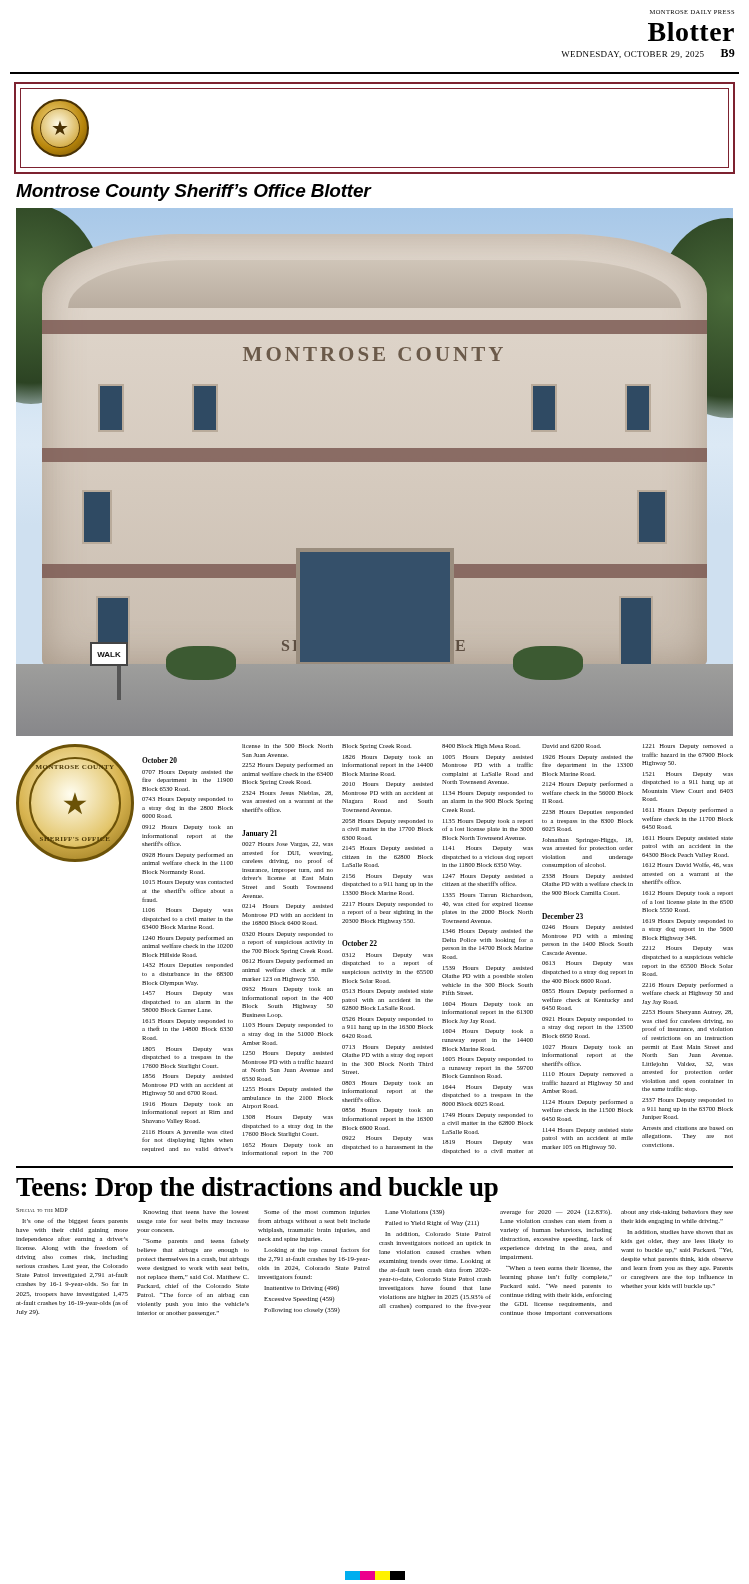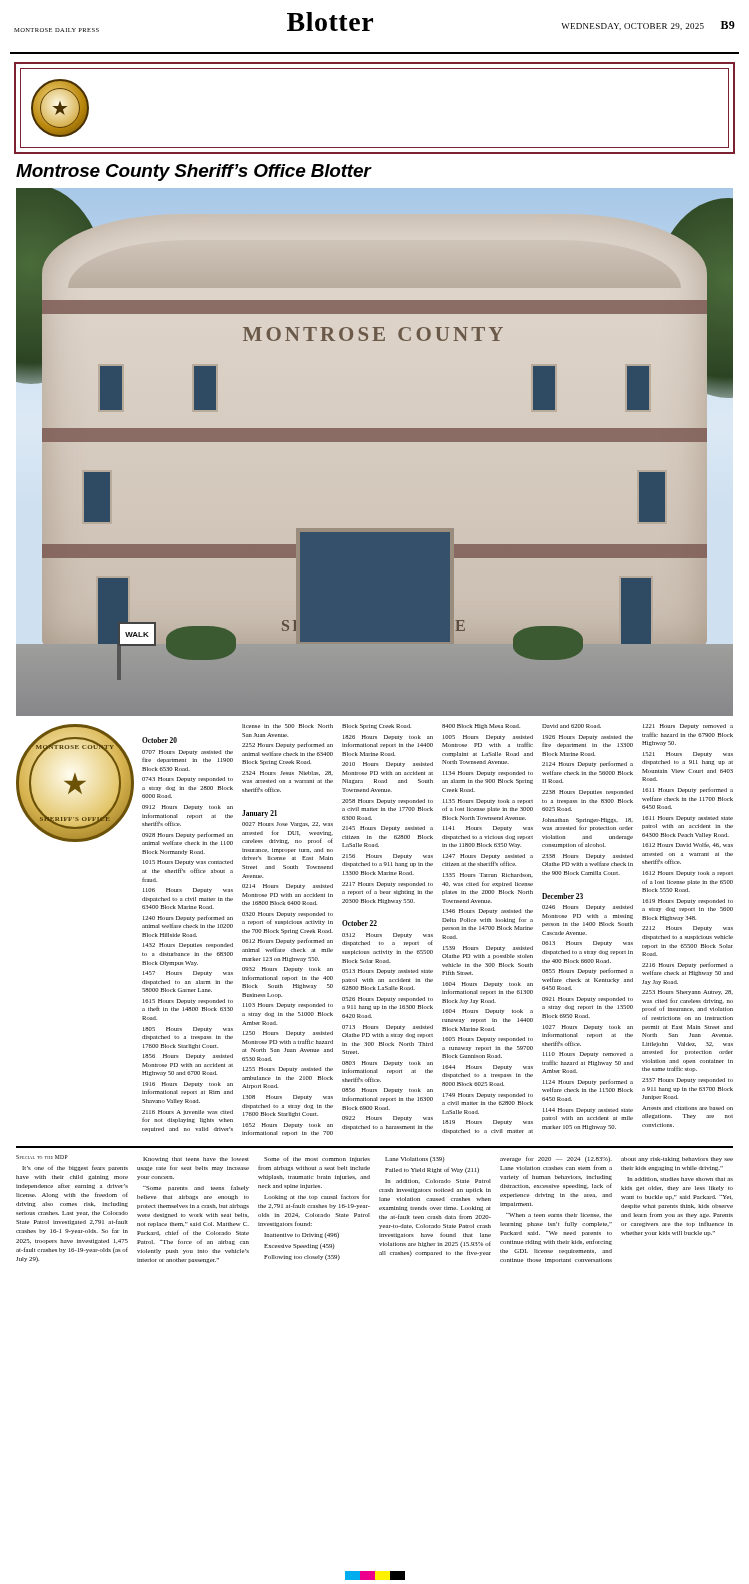--- a/index.html
+++ b/index.html
@@ -1,20 +1,20 @@
 <!DOCTYPE html>
 <html><head>
 <meta charset="utf-8">
 <style>
   html,body{margin:0;padding:0;background:#ffffff;}
   body{width:749px;height:1584px;overflow:hidden;font-family:"Liberation Serif",serif;color:#000;}
   .page{position:relative;width:749px;height:1584px;box-sizing:border-box;padding:0 10px;}
 
   
-  .masthead{display:flex;align-items:flex-end;justify-content:space-between;border-bottom:2px solid #000;padding:8px 4px 16px 4px;}
+  .masthead{display:flex;align-items:flex-end;justify-content:space-between;border-bottom:2px solid #000;padding:8px 4px 8px 4px;flex-direction:column;}
   .mh-left{font-family:"Liberation Serif",serif;font-size:6.5px;letter-spacing:.4px;text-transform:uppercase;padding-bottom:3px;}
   .mh-title{font-family:"Liberation Serif",serif;font-size:28px;font-weight:bold;letter-spacing:.5px;line-height:1;}
   .mh-right{font-family:"Liberation Serif",serif;font-size:9px;text-transform:uppercase;letter-spacing:.3px;padding-bottom:3px;}
   .mh-right .pg{font-size:12px;font-weight:bold;margin-left:16px;}
 
   
   .notice{margin:8px 4px 6px 4px;border:2px solid #7d2230;padding:4px;}
   .notice-inner{border:1px solid #7d2230;display:flex;align-items:center;justify-content:space-between;padding:8px 10px;min-height:62px;}
   .badge-seal{width:54px;height:54px;border-radius:50%;background:radial-gradient(circle at 40% 35%,#f3d37a,#b8860b 60%,#6b4a06 100%);border:2px solid #4a3204;position:relative;flex:0 0 auto;}
   .badge-seal:before{content:"";position:absolute;inset:7px;border-radius:50%;border:1px solid #5d3f05;background:radial-gradient(circle at 45% 40%,#fffbe8,#d8b455 70%,#9c7a18 100%);}
@@ -38,21 +38,21 @@
   .sky{position:absolute;left:0;top:0;right:0;height:210px;background:linear-gradient(#a8c8e8,#d8e7f4);}
   .bldg{position:absolute;left:26px;top:26px;right:26px;bottom:70px;background:linear-gradient(#e2d9cf,#d6cbbf 55%,#c9bdb0);border-radius:140px 140px 6px 6px / 60px 60px 6px 6px;box-shadow:inset 0 0 40px rgba(120,100,80,.45);}
   .band{position:absolute;left:0;right:0;height:14px;background:#7c5a53;opacity:.85;}
   .b1{top:86px;} .b2{top:214px;} .b3{top:330px;}
   .bldg-top{position:absolute;left:26px;top:26px;right:26px;height:48px;background:linear-gradient(#cfc5b8,#b9ada0);border-radius:140px 140px 0 0 / 56px 56px 0 0;}
   .cap-title{position:absolute;left:0;right:0;top:108px;text-align:center;font-family:"Liberation Serif",serif;font-weight:bold;font-size:21px;letter-spacing:3px;color:#6b5a4a;}
   .cap-sub{position:absolute;left:0;right:0;top:400px;text-align:center;font-family:"Liberation Serif",serif;font-weight:bold;font-size:16px;letter-spacing:2.5px;color:#5d4e41;line-height:1.5;}
   .win{position:absolute;background:#2f4a63;border:2px solid #b9ab9b;}
   .door{position:absolute;left:50%;transform:translateX(-50%);bottom:70px;width:150px;height:110px;background:#35506a;border:4px solid #9a8d7e;}
   .ground{position:absolute;left:0;right:0;bottom:0;height:72px;background:linear-gradient(#9e9e9c,#87878a);}
-  .walk-sign{position:absolute;left:102px;bottom:70px;width:34px;height:20px;background:#fff;border:2px solid #444;font-family:"Liberation Sans",sans-serif;font-size:8px;font-weight:bold;display:flex;align-items:center;justify-content:center;color:#111;}
+  .walk-sign{position:absolute;left:74px;bottom:70px;width:34px;height:20px;background:#fff;border:2px solid #444;font-family:"Liberation Sans",sans-serif;font-size:8px;font-weight:bold;display:flex;align-items:center;justify-content:center;color:#111;}
   .walk-post{position:absolute;left:101px;bottom:36px;width:4px;height:36px;background:#555;}
   .bush{position:absolute;bottom:56px;width:70px;height:34px;background:#3c5a32;border-radius:40%;}
   .tree{position:absolute;top:-4px;width:150px;height:200px;background:radial-gradient(circle at 50% 40%,#4a6b3a,#2c4323 70%,rgba(40,60,30,0));border-radius:50%;}
 
   
   .cols-wrap{margin:6px 6px 0 6px;position:relative;}
   .sheriff-seal{float:left;width:112px;height:112px;margin:2px 8px 4px 0;border-radius:50%;background:radial-gradient(circle at 45% 35%,#fdf3c8,#d8b450 55%,#8a6a12 100%);border:3px solid #6c5208;position:relative;}
   .sheriff-seal:before{content:"";position:absolute;inset:10px;border-radius:50%;border:2px solid #6c5208;background:radial-gradient(circle at 45% 40%,#fffdf0,#e3c56a 70%,#a8841f 100%);}
   .seal-t1{position:absolute;left:0;right:0;top:16px;text-align:center;font-family:"Liberation Serif",serif;font-size:7px;font-weight:bold;color:#4a3705;letter-spacing:.4px;}
   .seal-t2{position:absolute;left:0;right:0;bottom:16px;text-align:center;font-family:"Liberation Serif",serif;font-size:7px;font-weight:bold;color:#4a3705;letter-spacing:.4px;}
@@ -210,20 +210,21 @@
         <p class="">1619 Hours Deputy responded to a stray dog report in the 5600 Block Highway 348.</p>
         <p class="">2212 Hours Deputy was dispatched to a suspicious vehicle report in the 65500 Block Solar Road.</p>
         <p class="">2216 Hours Deputy performed a welfare check at Highway 50 and Jay Jay Road.</p>
         <p class="">2253 Hours Sheryann Autrey, 28, was cited for careless driving, no proof of insurance, and violation of restrictions on an instruction permit at East Main Street and North San Juan Avenue. Littlejohn Valdez, 32, was arrested for protection order violation and open container in the same traffic stop.</p>
         <p class="">2337 Hours Deputy responded to a 911 hang up in the 63700 Block Juniper Road.</p>
         <p class="">Arrests and citations are based on allegations. They are not convictions.</p>
       </div>
   </div>
 
   <div class="rule-thick"></div>
+  <div class="story-head">Teens: Drop the distractions and buckle up</div>
   <div class="story-cols" id="story-cols">
       <p class="byline noind">Special to the MDP</p>
       <p>It’s one of the biggest fears parents have with their child gaining more independence after earning a driver’s license. Along with the freedom of driving also comes risk, including serious crashes. Last year, the Colorado State Patrol investigated 2,791 at-fault crashes by 16-1 9-year-olds. So far in 2025, troopers have investigated 1,475 at-fault crashes by 16-19-year-olds (as of July 29).</p>
       <p>Knowing that teens have the lowest usage rate for seat belts may increase your concern.</p>
       <p>“Some parents and teens falsely believe that airbags are enough to protect themselves in a crash, but airbags were designed to work with seat belts, not replace them,” said Col. Matthew C. Packard, chief of the Colorado State Patrol. “The force of an airbag can violently push you into the vehicle’s interior or another passenger.”</p>
       <p>Some of the most common injuries from airbags without a seat belt include whiplash, traumatic brain injuries, and neck and spine injuries.</p>
       <p>Looking at the top causal factors for the 2,791 at-fault crashes by 16-19-year-olds in 2024, Colorado State Patrol investigators found:</p>
       <p>Inattentive to Driving (496)</p>
       <p>Excessive Speeding (459)</p>
       <p>Following too closely (359)</p>

